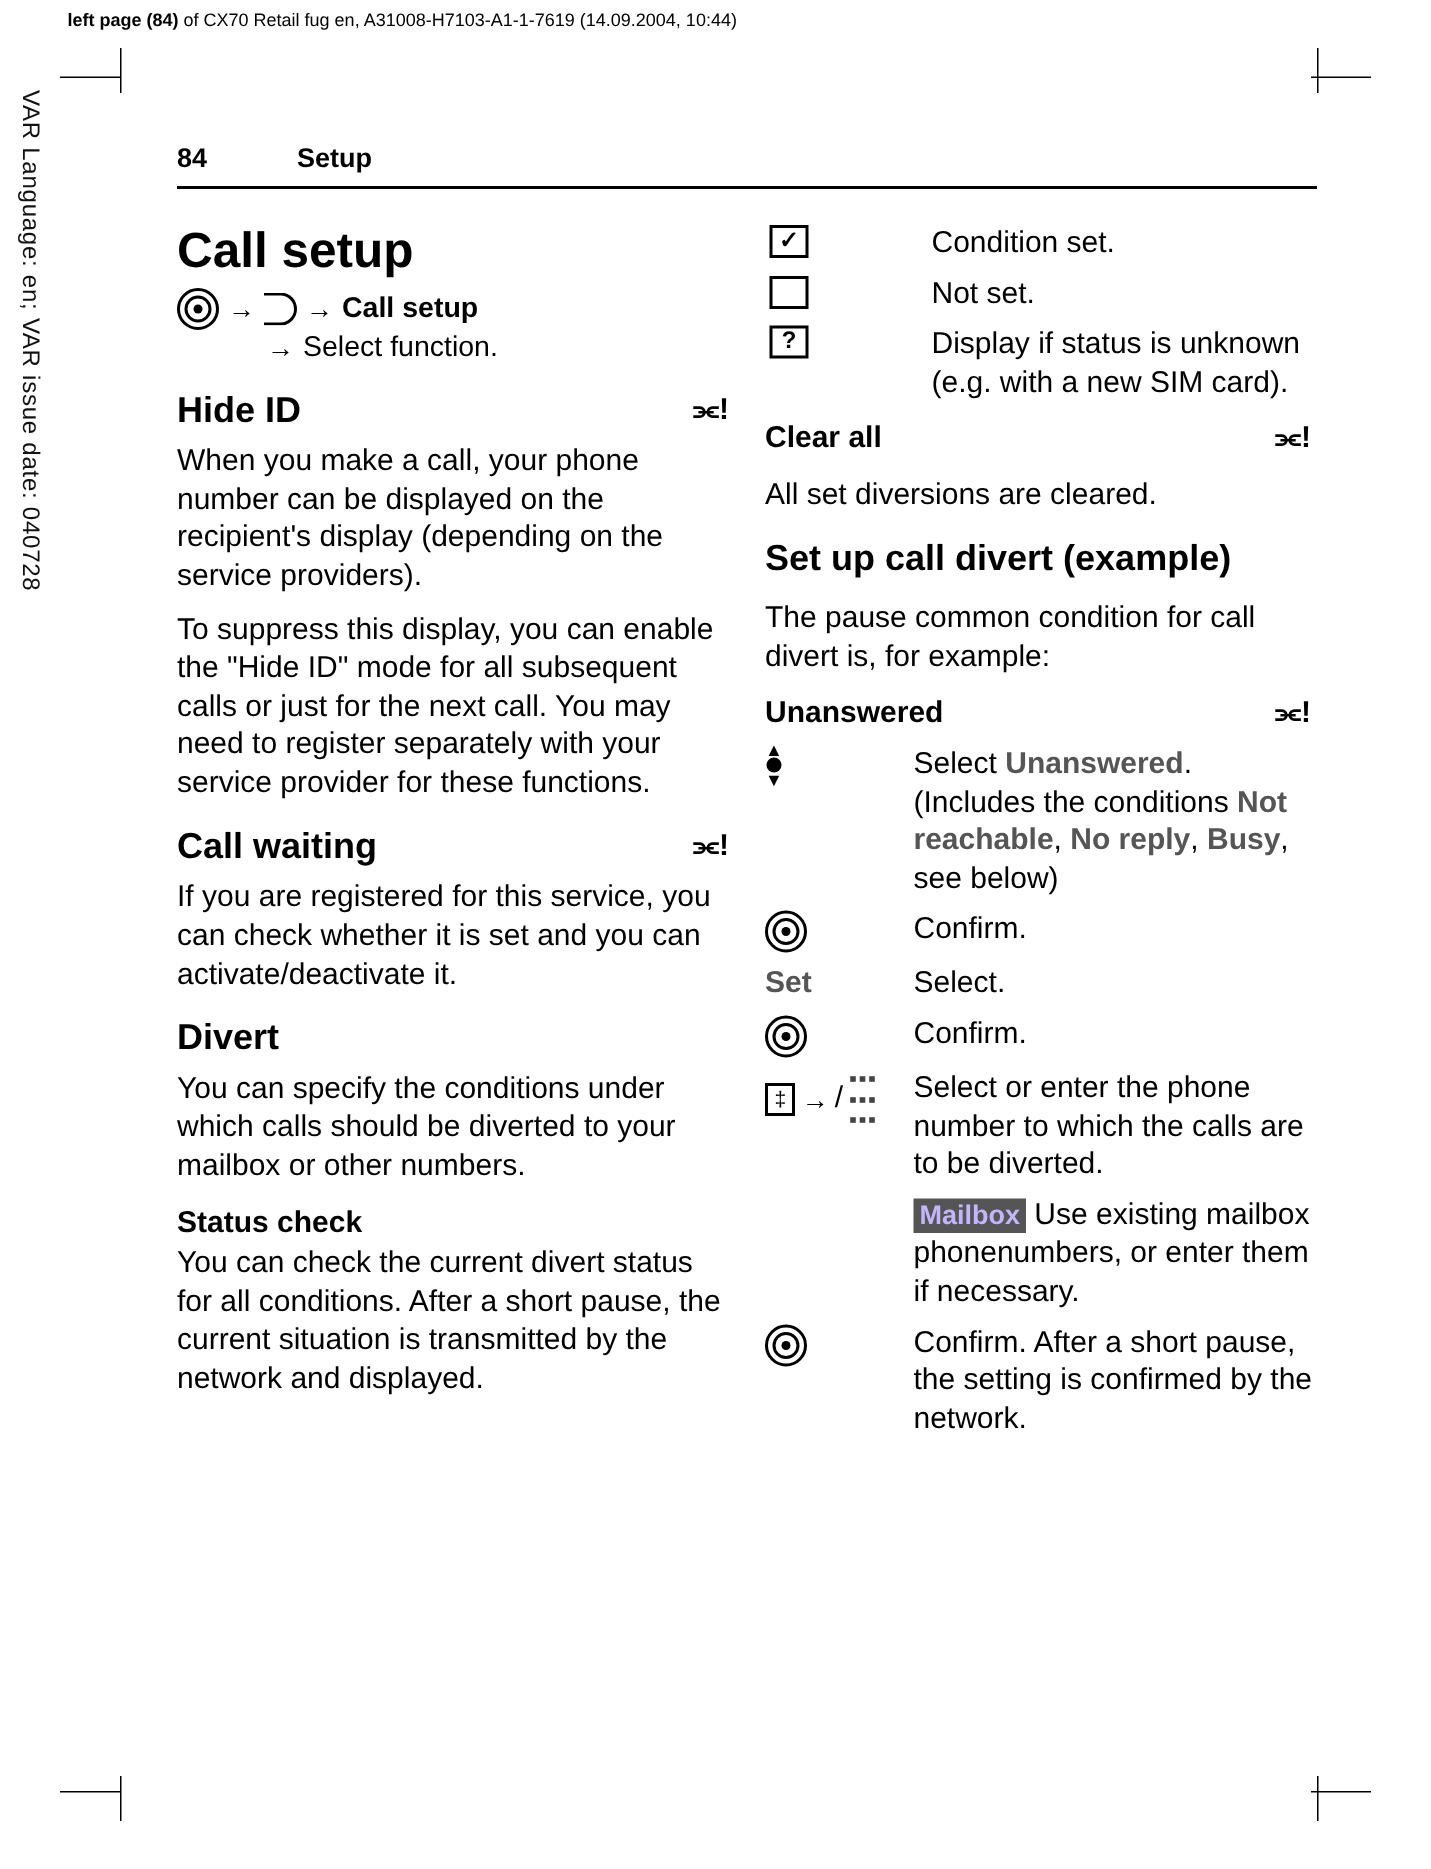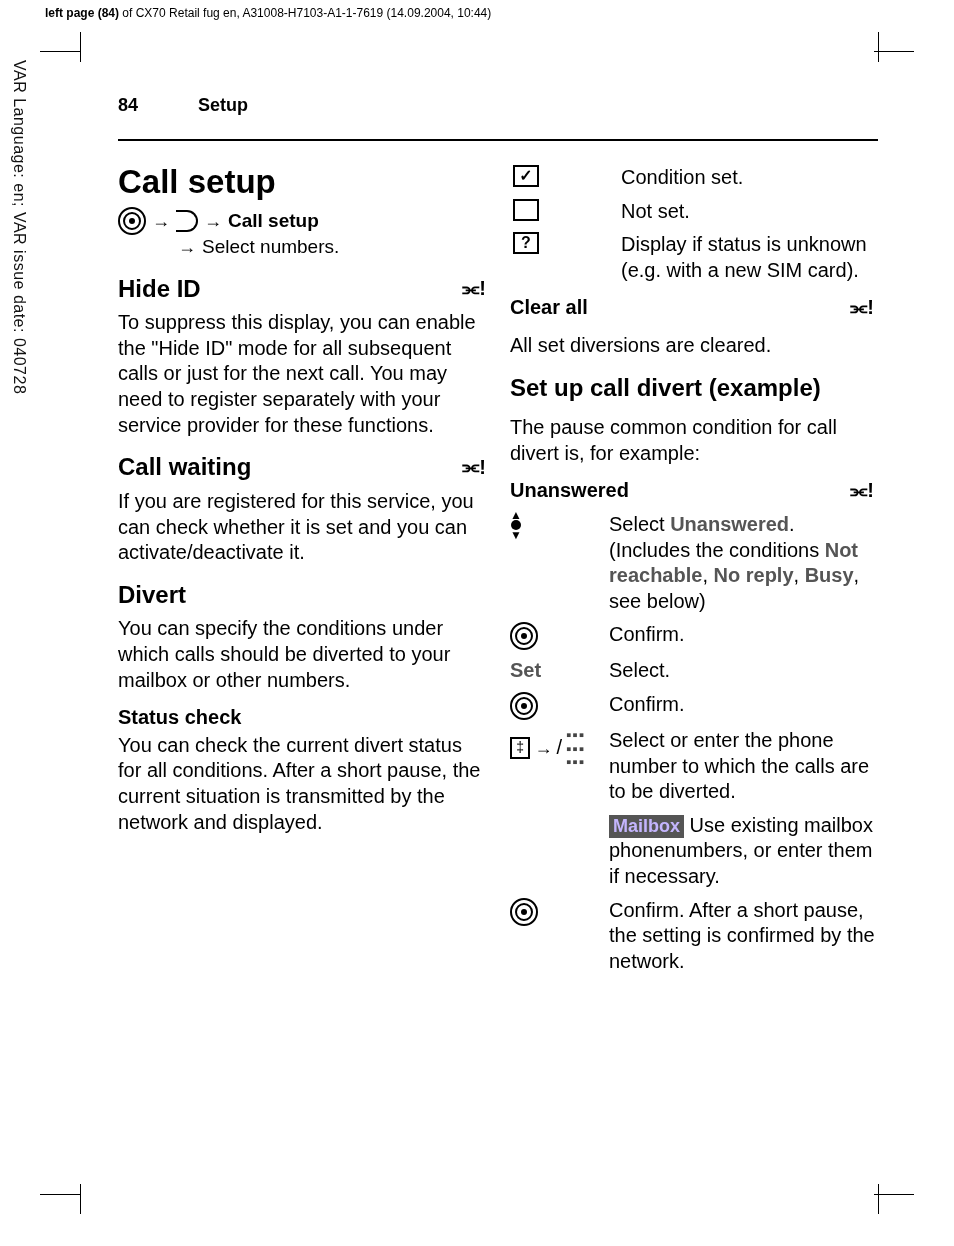--- a/index.html
+++ b/index.html
@@ -59,21 +59,21 @@
     position: absolute;
     top: 95px;
     left: 118px;
     width: 760px;
   }
   .page-header {
     display: flex;
     align-items: flex-end;
     font-weight: 700;
     font-size: 18px;
-    padding-bottom: 23px;
+    padding-bottom: 8px;
     border-bottom: 2px solid #000;
     margin-bottom: 20px;
     gap: 40px;
   }
   .page-header .pn { width: 40px; }
 
   .columns {
     display: flex;
     gap: 24px;
   }
@@ -263,30 +263,31 @@
 
       <div class="nav-line">
         <span class="icon-bullseye"></span>
         <span class="icon-arrow">→</span>
         <span class="icon-settings-ear"></span>
         <span class="icon-arrow">→</span>
         <span>Call setup</span>
       </div>
       <div class="nav-sub">
         <span class="icon-arrow">→</span>
-        <span>Select numbers.</span>
+        <span>Select function.</span>
       </div>
 
       <h2 class="sec">
         <span>Hide ID</span>
         <span class="icon-net">
             <span class="share">⫘</span>
             <span class="ex">!</span>
           </span>
       </h2>
+      <p class="p">When you make a call, your phone number can be displayed on the recipient's display (depending on the service providers).</p>
       <p class="p">To suppress this display, you can enable the "Hide ID" mode for all subsequent calls or just for the next call. You may need to register separately with your service provider for these functions.</p>
 
       <h2 class="sec">
         <span>Call waiting</span>
         <span class="icon-net">
             <span class="share">⫘</span>
             <span class="ex">!</span>
           </span>
       </h2>
       <p class="p">If you are registered for this service, you can check whether it is set and you can activate/deactivate it.</p>

